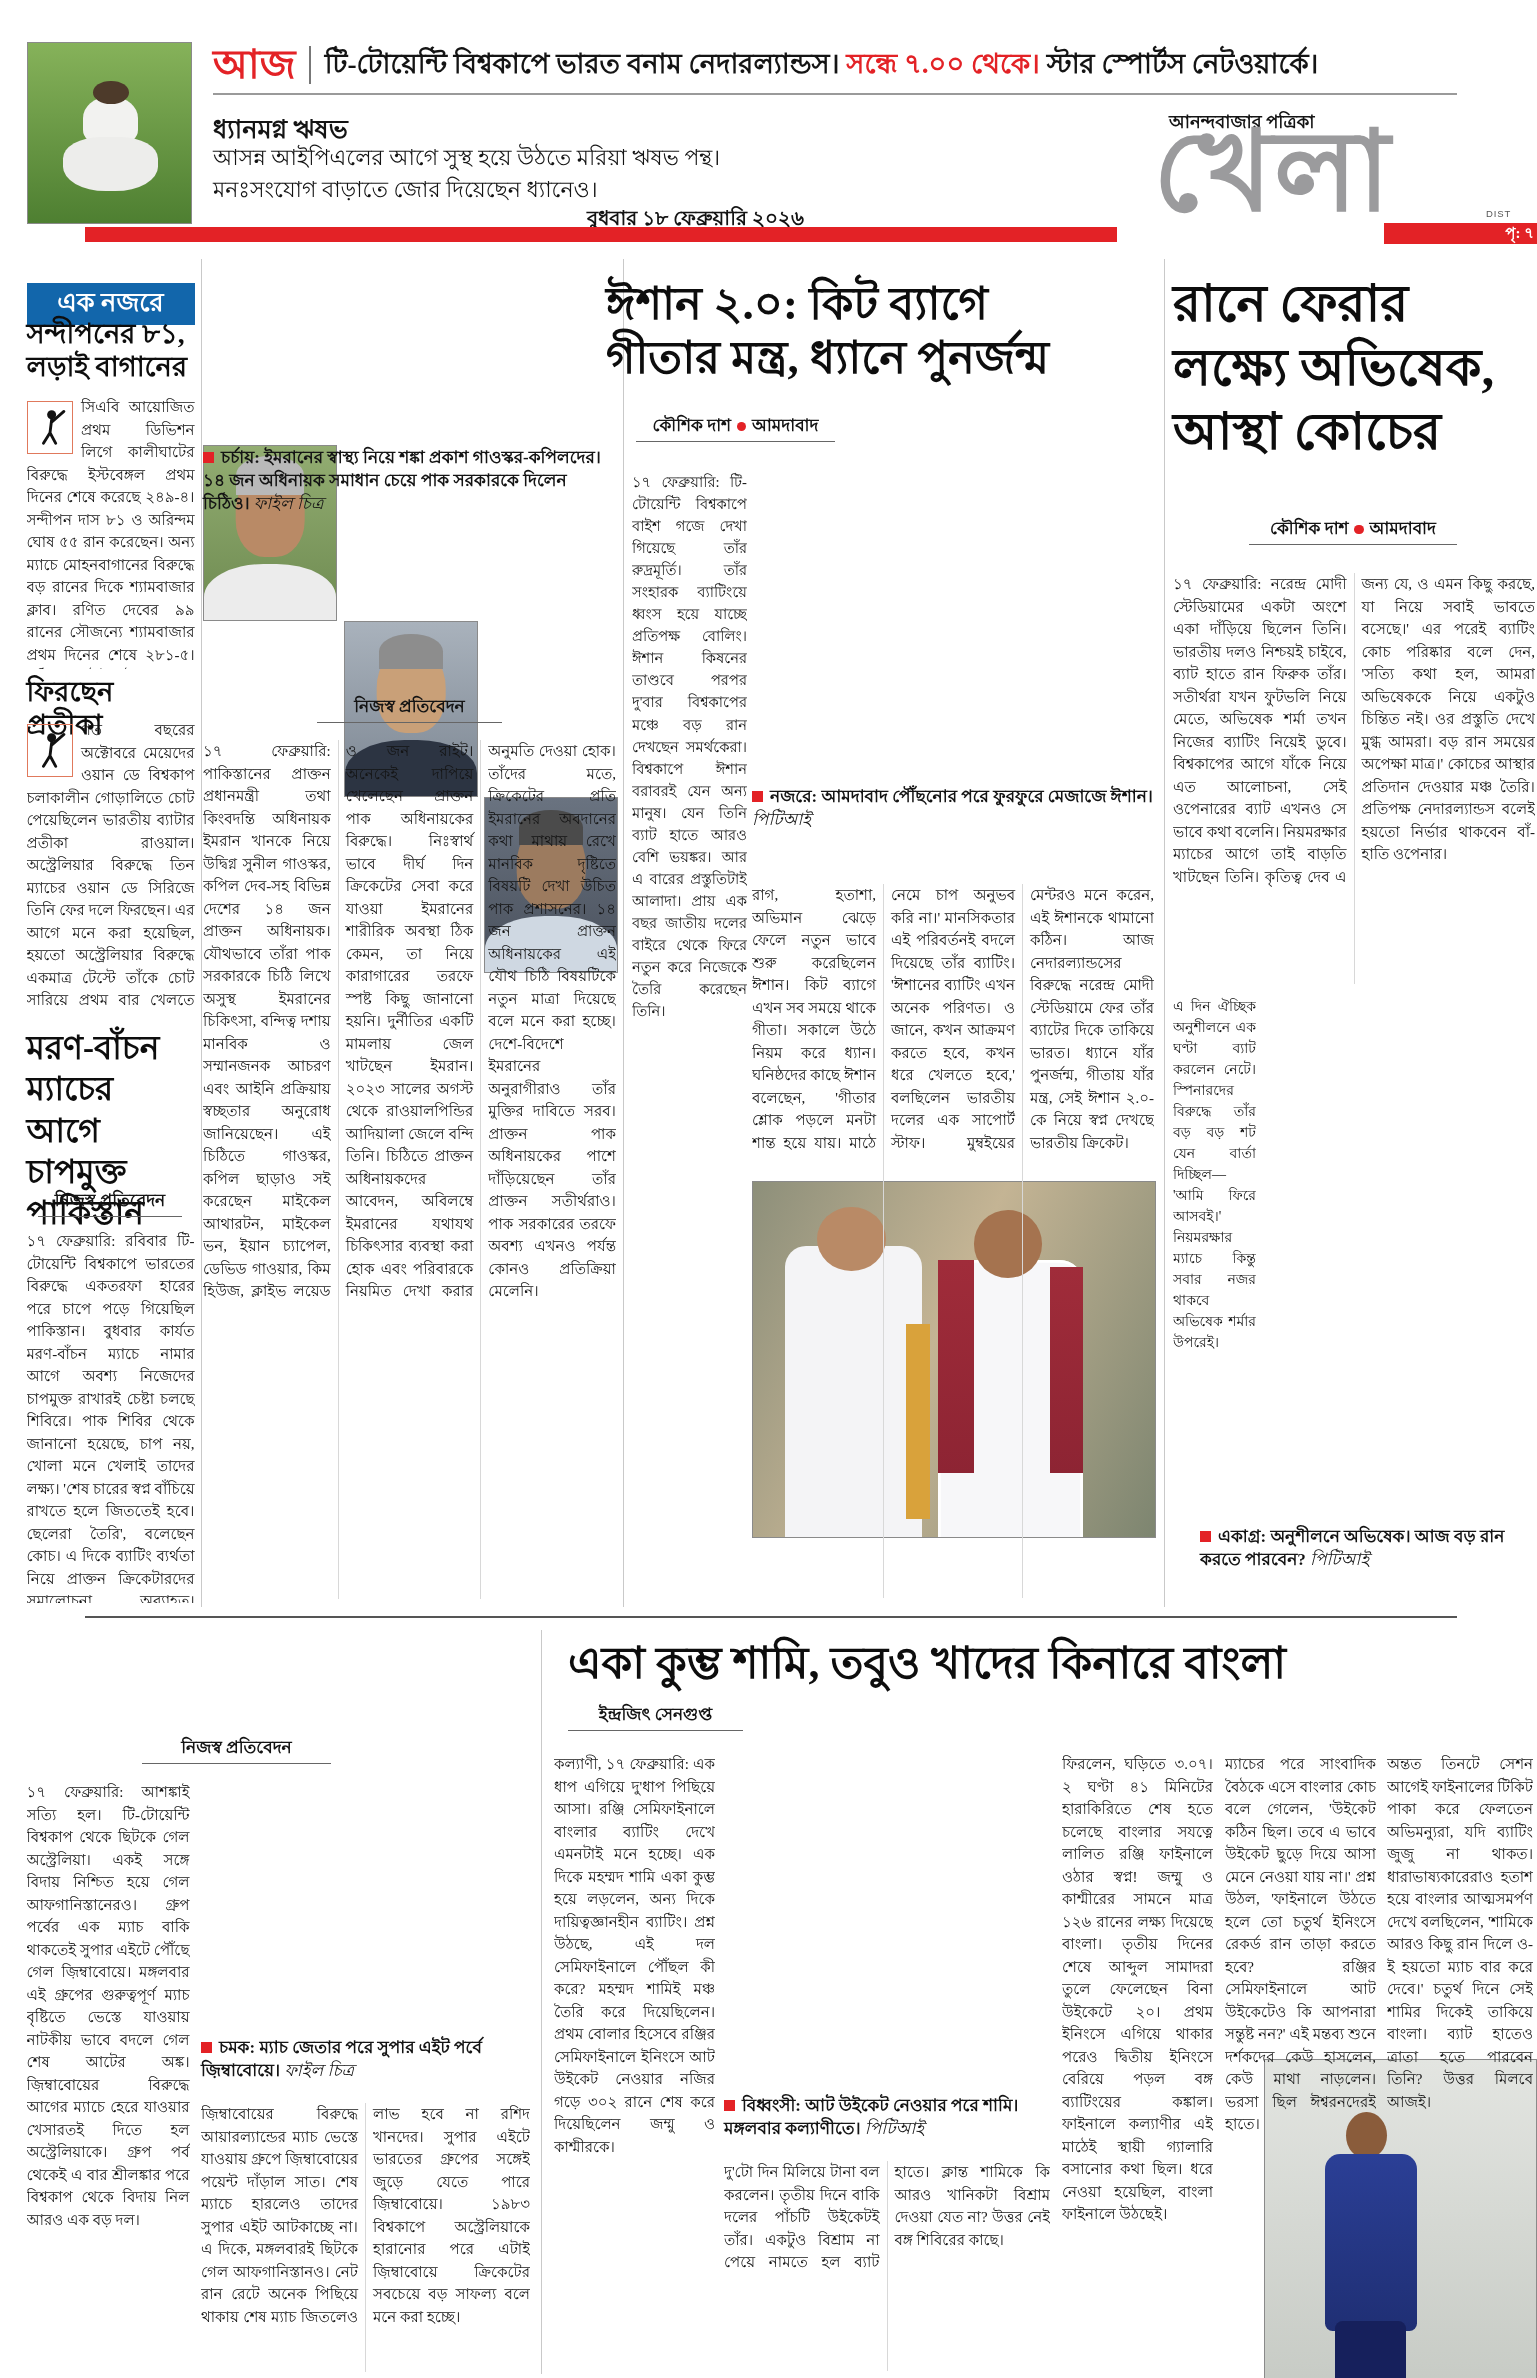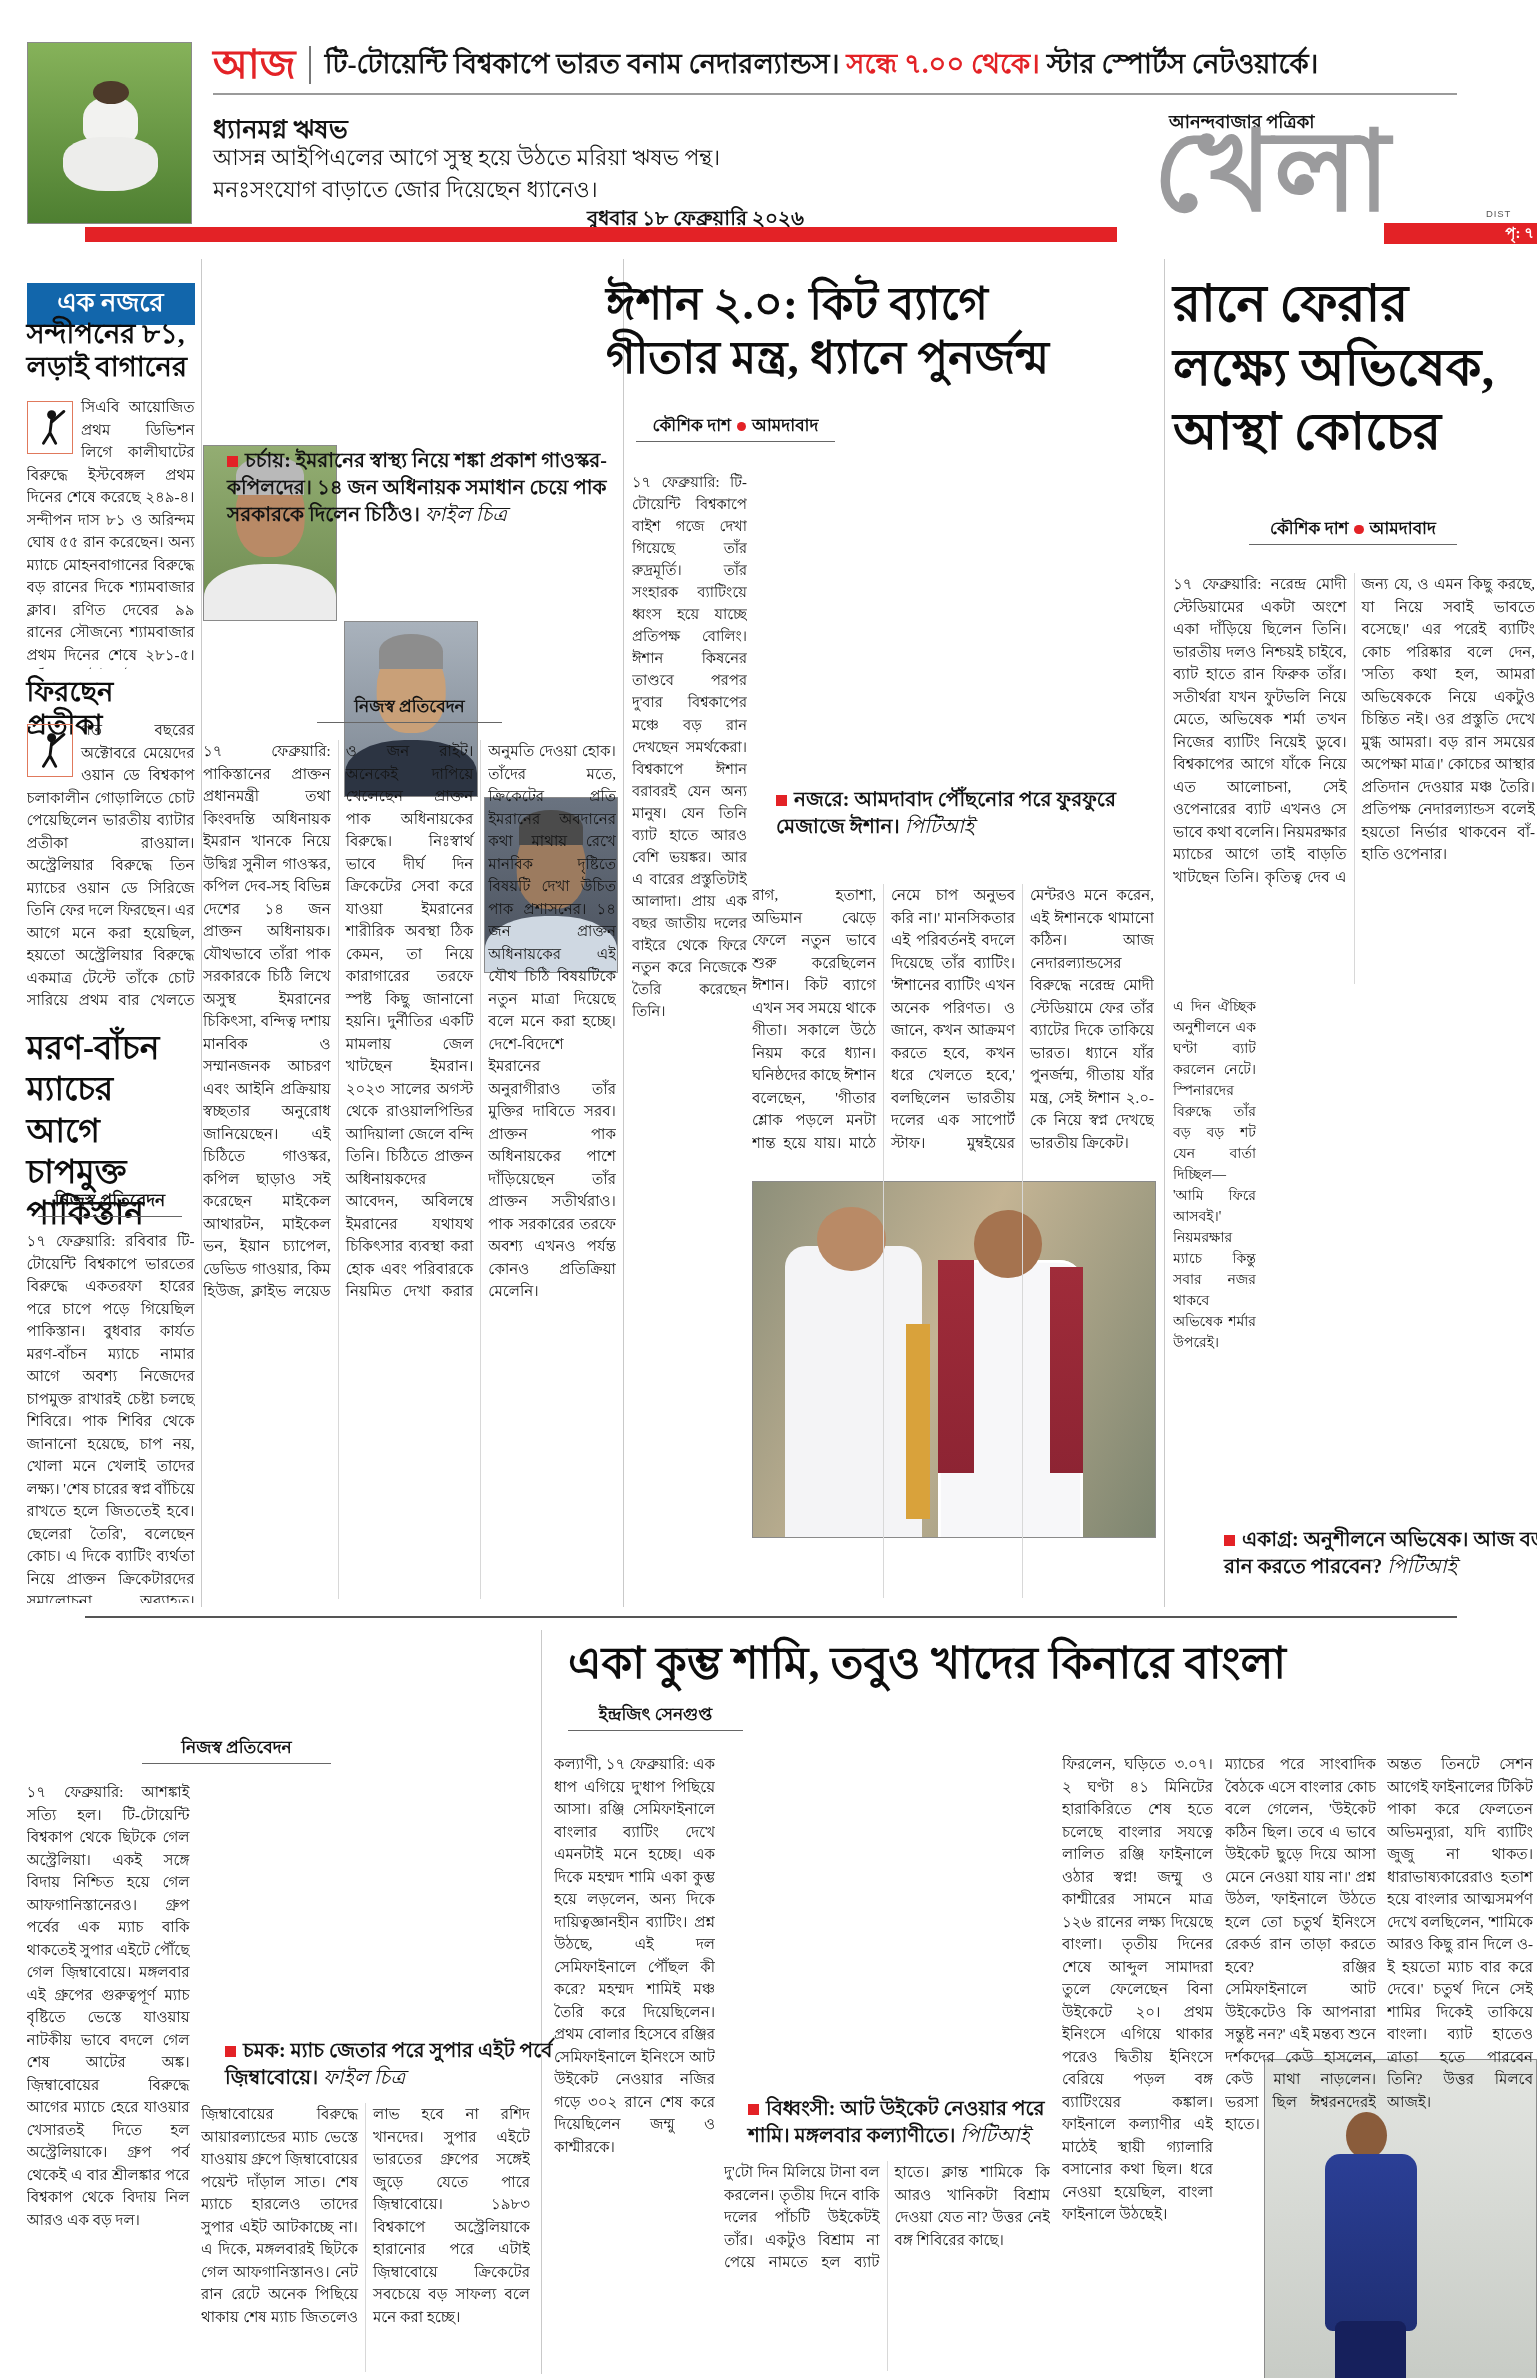--- a/index.html
+++ b/index.html
@@ -6,21 +6,21 @@
   #page{position:relative;width:1538px;height:2378px;background:#ffffff;overflow:hidden;
         font-family:"Liberation Serif","DejaVu Sans",serif;color:#141414;}
   .abs{position:absolute;}
   .jt{text-align:justify;line-height:1.5;font-size:15px;overflow:hidden;}
   .headline{font-weight:700;color:#0d0d0d;}
   .center{text-align:left;margin-top:8px;}
   .byline{font-weight:700;text-align:center;font-size:17px;border-bottom:1.9px solid #666;
           padding-bottom:4.7px;line-height:1.2;}
   .byline .dot{display:inline-block;width:9.5px;height:9.5px;border-radius:50%;
           background:var(--accent-red,#e32226);margin:0 5.7px 0.9px 5.7px;vertical-align:middle;}
-  .caption{font-weight:700;font-size:20px;line-height:1.35;padding-left:24px;}
+  .caption{font-weight:700;font-size:17px;line-height:1.35;}
   .caption .sq{display:inline-block;width:11.4px;height:11.4px;background:var(--accent-red,#e32226);
           margin-right:6.6px;}
   .caption .credit{font-style:italic;font-weight:400;}
   .vrule{width:0.9px;background:#c9c9c9;}
   .hrule{background:#9a9a9a;}
   .cols3{column-count:3;column-gap:15px;column-rule:0.9px solid #d8d8d8;}
   .cols2{column-count:2;column-gap:15px;column-rule:0.9px solid #d8d8d8;}
   .photo{border:0.9px solid #8a8a8a;overflow:hidden;position:relative;}
   .portrait::before{content:"";position:absolute;left:50%;top:14%;width:52%;height:50%;
           transform:translateX(-50%);background:var(--pskin,#c49a76);border-radius:48% 48% 42% 42%;}

